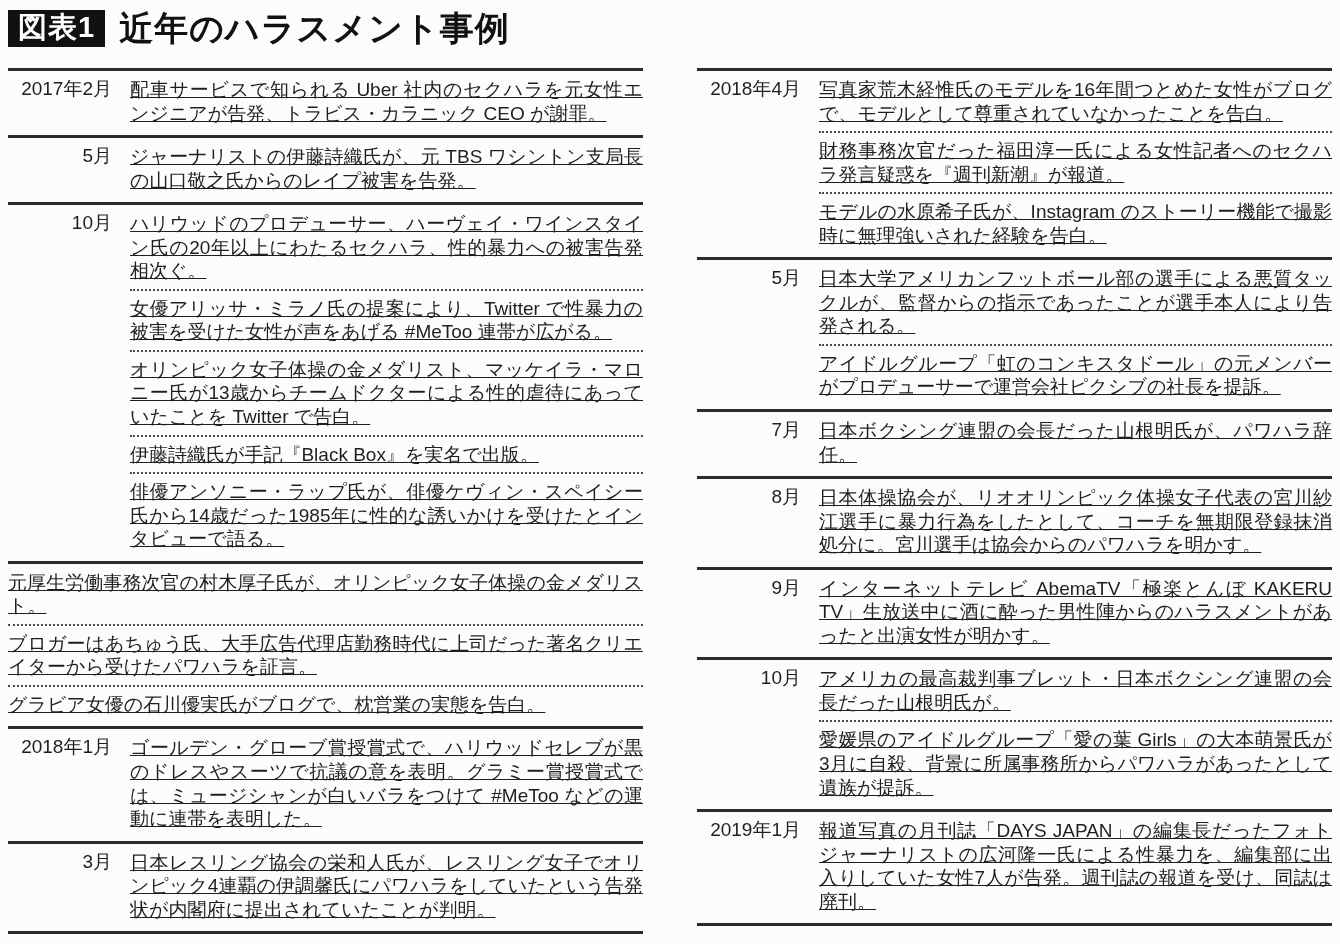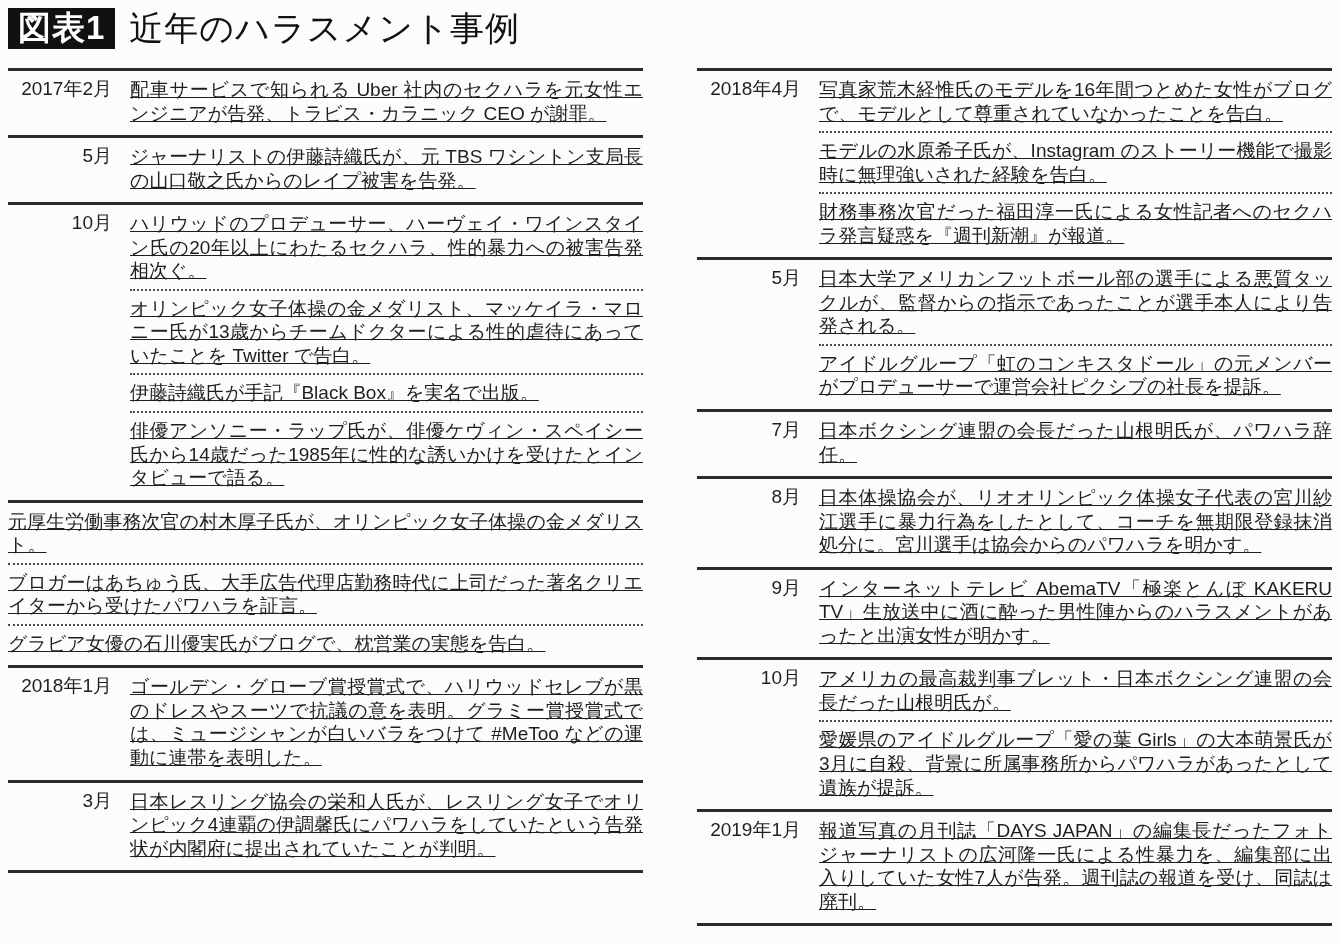--- a/index.html
+++ b/index.html
@@ -10,28 +10,28 @@
     font-family: "Liberation Sans", "DejaVu Sans", sans-serif;
     font-size: 19px;
     line-height: 1.24;
   }
   .page { padding: 6px 8px 0 8px; }
 
   
   .figure-header { display: flex; align-items: center; gap: 14px; height: 44px; }
   .badge {
     background: #111111; color: #ffffff;
-    font-weight: bold; font-size: 33px;
+    font-weight: bold; font-size: 29px;
     padding: 3px 10px 5px 10px;
     letter-spacing: 1px;
     line-height: 1;
     display: inline-block;
   }
   .figure-title {
-    margin: 0; font-size: 34px; font-weight: normal;
+    margin: 0; font-size: 34px; font-weight: bold;
     letter-spacing: 1px; line-height: 1; color: #111;
   }
 
   
   .columns { display: flex; gap: 54px; margin-top: 18px; align-items: flex-start; }
   .col { flex: 1 1 0; min-width: 0; }
   .rows { border-bottom: 3px solid #2b2b2b; }
 
   .row { display: flex; border-top: 3px solid #2b2b2b; padding: 6px 0 7px 0; }
   .date {
@@ -65,20 +65,21 @@
           <div class="row">
             <div class="date">5月</div>
             <div class="events">
               <div class="event">ジャーナリストの伊藤詩織氏が、元 TBS ワシントン支局長の山口敬之氏からのレイプ被害を告発。</div>
             </div>
           </div>
           <div class="row">
             <div class="date">10月</div>
             <div class="events">
               <div class="event">ハリウッドのプロデューサー、ハーヴェイ・ワインスタイン氏の20年以上にわたるセクハラ、性的暴力への被害告発相次ぐ。</div>
+              <div class="event">女優アリッサ・ミラノ氏の提案により、Twitter で性暴力の被害を受けた女性が声をあげる #MeToo 連帯が広がる。</div>
               <div class="event">オリンピック女子体操の金メダリスト、マッケイラ・マロニー氏が13歳からチームドクターによる性的虐待にあっていたことを Twitter で告白。</div>
               <div class="event">伊藤詩織氏が手記『Black Box』を実名で出版。</div>
               <div class="event">俳優アンソニー・ラップ氏が、俳優ケヴィン・スペイシー氏から14歳だった1985年に性的な誘いかけを受けたとインタビューで語る。</div>
             </div>
           </div>
           <div class="row">
             <div class="events">
               <div class="event">元厚生労働事務次官の村木厚子氏が、オリンピック女子体操の金メダリスト。</div>
               <div class="event">ブロガーはあちゅう氏、大手広告代理店勤務時代に上司だった著名クリエイターから受けたパワハラを証言。</div>
               <div class="event">グラビア女優の石川優実氏がブログで、枕営業の実態を告白。</div>
@@ -97,22 +98,22 @@
             </div>
           </div>
         </div>
     </div>
     <div class="col">
       <div class="rows" id="col-1">
           <div class="row">
             <div class="date">2018年4月</div>
             <div class="events">
               <div class="event">写真家荒木経惟氏のモデルを16年間つとめた女性がブログで、モデルとして尊重されていなかったことを告白。</div>
+              <div class="event">財務事務次官だった福田淳一氏による女性記者へのセクハラ発言疑惑を『週刊新潮』が報道。</div>
               <div class="event">モデルの水原希子氏が、Instagram のストーリー機能で撮影時に無理強いされた経験を告白。</div>
-              <div class="event">財務事務次官だった福田淳一氏による女性記者へのセクハラ発言疑惑を『週刊新潮』が報道。</div>
             </div>
           </div>
           <div class="row">
             <div class="date">5月</div>
             <div class="events">
               <div class="event">日本大学アメリカンフットボール部の選手による悪質タックルが、監督からの指示であったことが選手本人により告発される。</div>
               <div class="event">アイドルグループ「虹のコンキスタドール」の元メンバーがプロデューサーで運営会社ピクシブの社長を提訴。</div>
             </div>
           </div>
           <div class="row">

